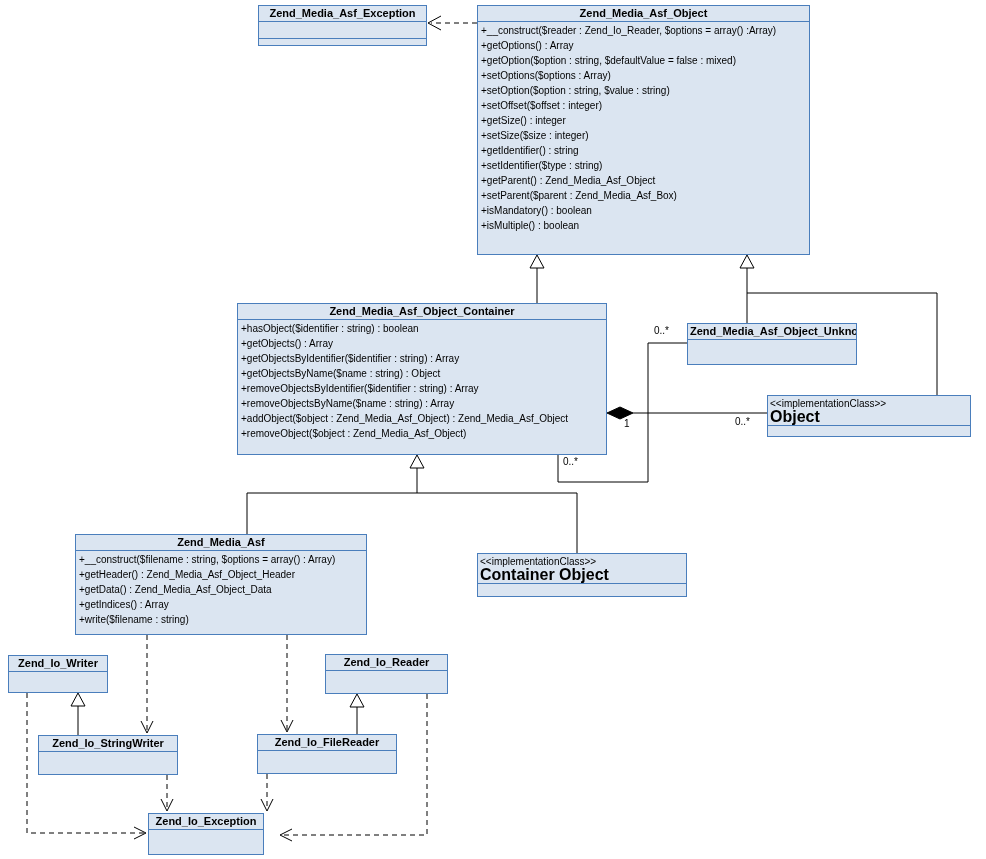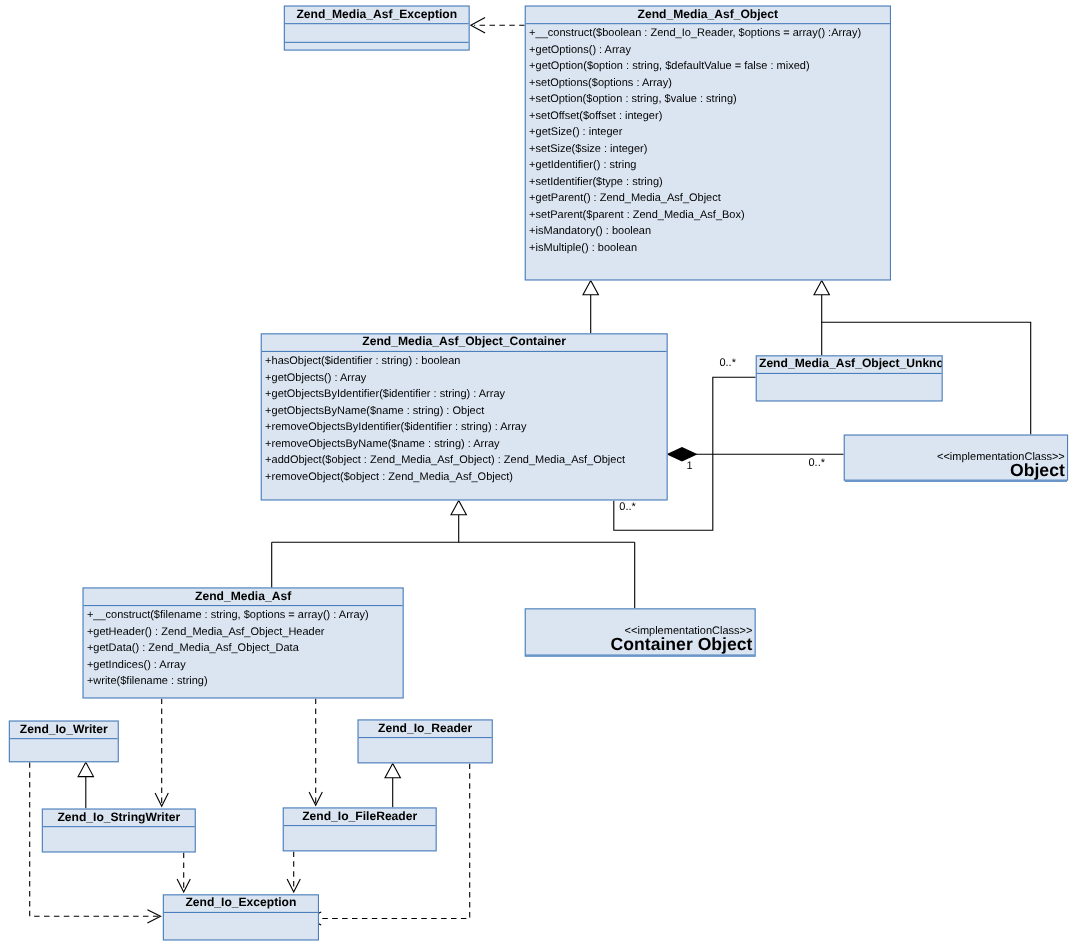--- a/index.html
+++ b/index.html
@@ -4,21 +4,21 @@
 <style>
   html,body{margin:0;padding:0;background:#ffffff;}
   #canvas{position:relative;width:986px;height:859px;background:#ffffff;
           font-family:"Liberation Sans",sans-serif;overflow:hidden;}
   #wires{position:absolute;left:0;top:0;z-index:0;}
   .box{position:absolute;z-index:2;box-sizing:border-box;
        background:#dbe5f1;border:1px solid #4a7ebc;
        display:flex;flex-direction:column;}
   .ttl{font-weight:bold;font-size:11px;line-height:13px;text-align:center;
        padding:1px 2px;border-bottom:1px solid #4a7ebc;white-space:nowrap;overflow:hidden;}
-  .hdr2{text-align:right;border-bottom:1px solid #4a7ebc;padding:1px 2px;margin-top:12px;}
+  .hdr2{text-align:left;border-bottom:1px solid #4a7ebc;padding:1px 2px;}
   .stereo{font-size:10px;line-height:13px;white-space:nowrap;}
   .hname{font-weight:bold;font-size:16px;line-height:14px;white-space:nowrap;}
   .cmp{border-bottom:1px solid #4a7ebc;}
   .cmp.last{border-bottom:none;flex:1;}
   .methods{padding:1px 3px;font-size:10px;line-height:15px;
            white-space:nowrap;overflow:hidden;flex:1;}
   .method{height:15px;}
   .method.italic{}
   .mult{position:absolute;z-index:3;font-size:10px;line-height:11px;color:#000;}
 </style>
@@ -99,21 +99,21 @@
 
   <div class="box" style="left:258px;top:5px;width:169px;height:41px">
     <div class="ttl">Zend_Media_Asf_Exception</div>
     <div class="cmp" style="height:16px"></div>
     <div class="cmp last"></div>
   </div>
 
   <div class="box" style="left:477px;top:5px;width:333px;height:250px">
     <div class="ttl">Zend_Media_Asf_Object</div>
     <div class="methods">
-        <div class="method">+__construct($boolean : Zend_Io_Reader, $options = array() :Array)</div>
+        <div class="method">+__construct($reader : Zend_Io_Reader, $options = array() :Array)</div>
         <div class="method">+getOptions() : Array</div>
         <div class="method">+getOption($option : string, $defaultValue = false : mixed)</div>
         <div class="method">+setOptions($options : Array)</div>
         <div class="method">+setOption($option : string, $value : string)</div>
         <div class="method">+setOffset($offset : integer)</div>
         <div class="method">+getSize() : integer</div>
         <div class="method">+setSize($size : integer)</div>
         <div class="method">+getIdentifier() : string</div>
         <div class="method">+setIdentifier($type : string)</div>
         <div class="method">+getParent() : Zend_Media_Asf_Object</div>
@@ -182,21 +182,21 @@
   <div class="box" style="left:38px;top:735px;width:140px;height:40px">
     <div class="ttl">Zend_Io_StringWriter</div>
     <div class="cmp last"></div>
   </div>
 
   <div class="box" style="left:257px;top:734px;width:140px;height:40px">
     <div class="ttl">Zend_Io_FileReader</div>
     <div class="cmp last"></div>
   </div>
 
-  <div class="box" style="left:148px;top:813px;width:142px;height:42px">
+  <div class="box" style="left:148px;top:813px;width:116px;height:42px">
     <div class="ttl">Zend_Io_Exception</div>
     <div class="cmp last"></div>
   </div>
 
   <span class="mult" style="left:624px;top:418px">1</span>
   <span class="mult" style="left:735px;top:416px">0..*</span>
   <span class="mult" style="left:563px;top:456px">0..*</span>
   <span class="mult" style="left:654px;top:325px">0..*</span>
 
 </div>

